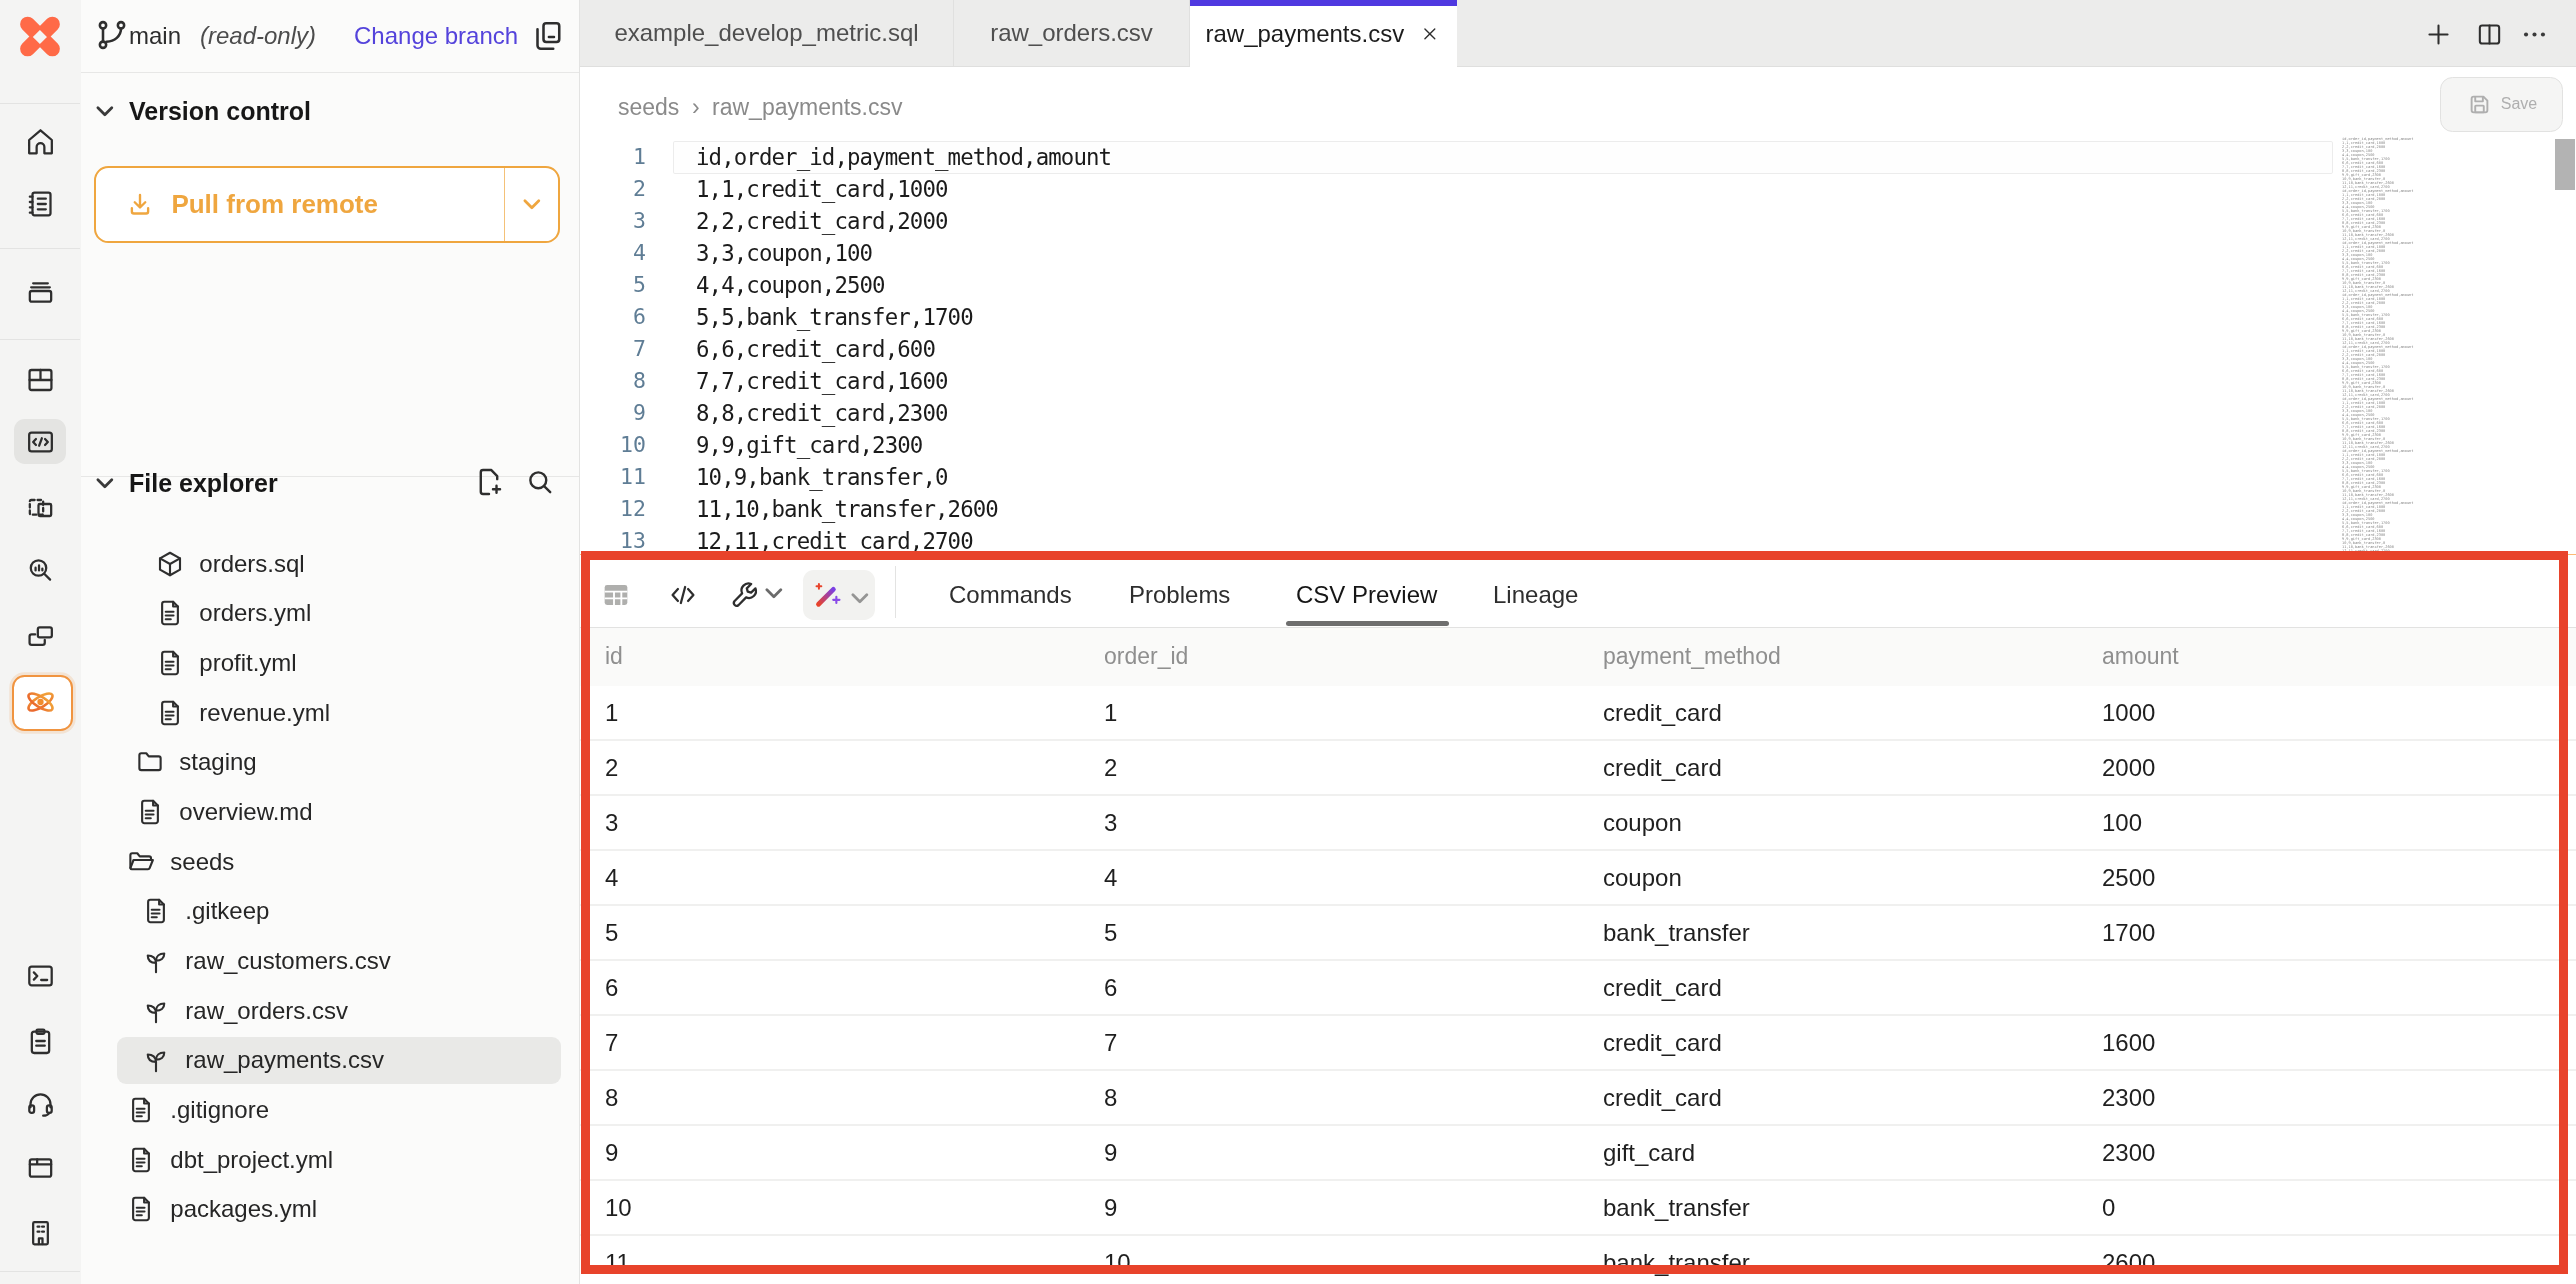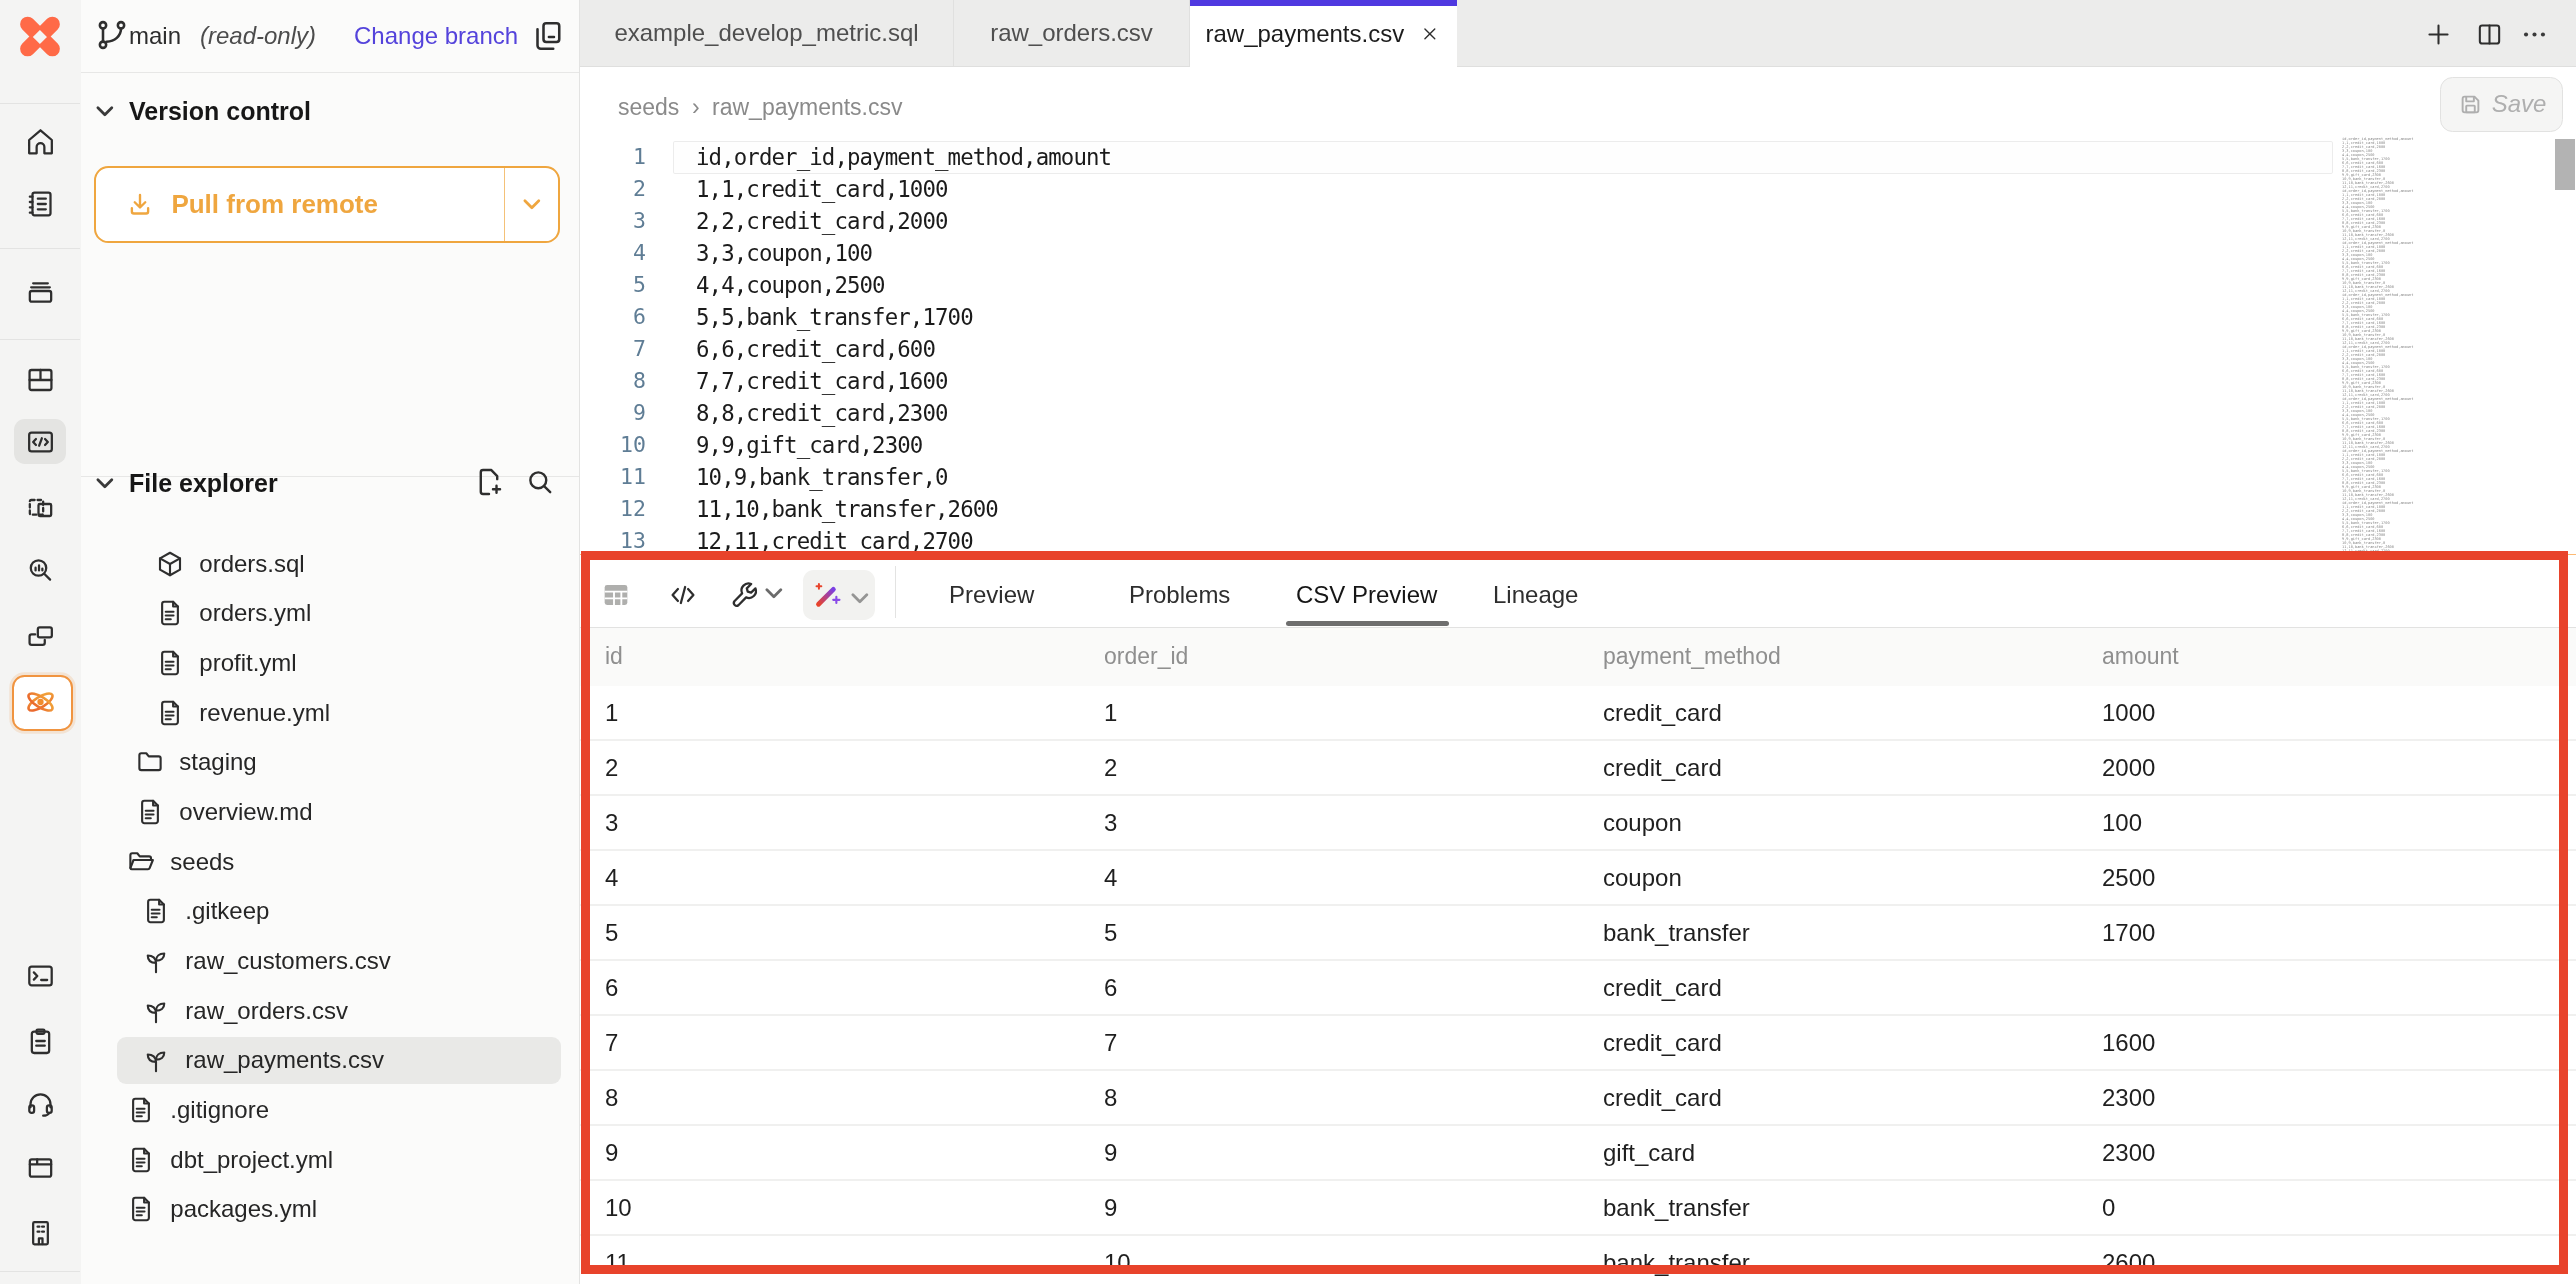--- a/index.html
+++ b/index.html
@@ -52,21 +52,21 @@
   .etab{position:absolute;top:0;height:66px;display:flex;align-items:center;justify-content:center;gap:14.3px;font-size:24px;color:#4f4f4f;border-right:0.9px solid #E0E0DF;box-sizing:border-box;cursor:pointer;background:#ECECEB;}
   .etab.active{background:#fff;color:#1c1c1c;height:68px;border-right:none;z-index:2;}
   .etab .accent{position:absolute;left:0;top:0;width:100%;height:6.3px;background:#4F39E0;}
   .tclose{width:23px;height:23px;display:flex;align-items:center;justify-content:center;cursor:pointer;}
   .tact{position:absolute;top:19.7px;width:29px;height:29px;cursor:pointer;}
 
   
   .ebody{position:absolute;left:580px;top:67px;width:1996px;height:487px;background:#fff;overflow:hidden;}
   .crumb{position:absolute;left:38px;top:27px;font-size:23px;color:#8A8A8A;display:flex;gap:12.5px;align-items:center;}
   .savebtn{position:absolute;left:1860px;top:9.8px;width:123px;height:55px;background:#F5F5F4;border:1.8px solid #E2E2E1;border-radius:12.5px;box-sizing:border-box;display:flex;align-items:center;justify-content:center;gap:8px;cursor:pointer;}
-  .savebtn span{font-size:24px;color:#AFAFAF;font-style:italic;}
+  .savebtn span{font-size:16px;color:#AFAFAF;}
   .curline{position:absolute;left:93px;top:74px;width:1660px;height:33px;background:#FEFEFE;border:1.8px solid #ECECEC;border-radius:1.8px;box-sizing:border-box;}
   .codewrap{position:absolute;left:0;top:74px;width:1753px;}
   .crow{display:flex;height:32px;line-height:32px;font-family:"DejaVu Sans Mono",monospace;}
   .crow .ln{width:66px;text-align:right;font-size:21.5px;color:#5F7D95;}
   .crow .ct{padding-left:50px;font-size:22.4px;color:#1b1b1b;letter-spacing:-0.9px;white-space:pre;}
   .minimap{position:absolute;left:1762px;top:70px;width:82px;height:471px;font-family:"DejaVu Sans Mono",monospace;font-size:3.6px;line-height:4px;color:#6f6f6f;white-space:pre;overflow:hidden;opacity:.85;cursor:pointer;}
   .vthumb{position:absolute;left:1975px;top:72px;width:19.7px;height:51px;background:#B3B3B3;cursor:pointer;}
 
   
   .bpanel{position:absolute;left:580px;top:555px;width:1996px;height:730px;background:#fff;overflow:hidden;}
@@ -648,21 +648,21 @@
         <line x1="6" y1="18.5" x2="16.5" y2="8" stroke="url(#wg)" stroke-width="3.4" stroke-linecap="round"></line>
         <path d="M18.6 13.2v4.4M16.4 15.4h4.4" stroke="#8A4BE8" stroke-width="1.5" stroke-linecap="round"></path>
         <path d="M6.3 4.2v3.4M4.6 5.9H8" stroke="#E8432B" stroke-width="1.4" stroke-linecap="round"></path>
       </svg>
       <svg class="chev" viewBox="0 0 14 9" style="position:absolute;left:47px;top:21.5px;opacity:.5">
           <path d="M2 2l5 5 5-5"></path>
         </svg>
     </div>
     <div class="tb-div"></div>
 
-    <span class="btab" style="left:369px">Preview</span>
+    <span class="btab" style="left:369px">Commands</span>
     <span class="btab" style="left:549px">Problems</span>
     <span class="btab active" style="left:716px">CSV Preview</span>
     <span class="btab" style="left:913px">Lineage</span>
     <div class="bunderline"></div>
 
     <div class="thead">
       <span style="left:25px">id</span>
       <span style="left:524px">order_id</span>
       <span style="left:1023px">payment_method</span>
       <span style="left:1522px">amount</span>

